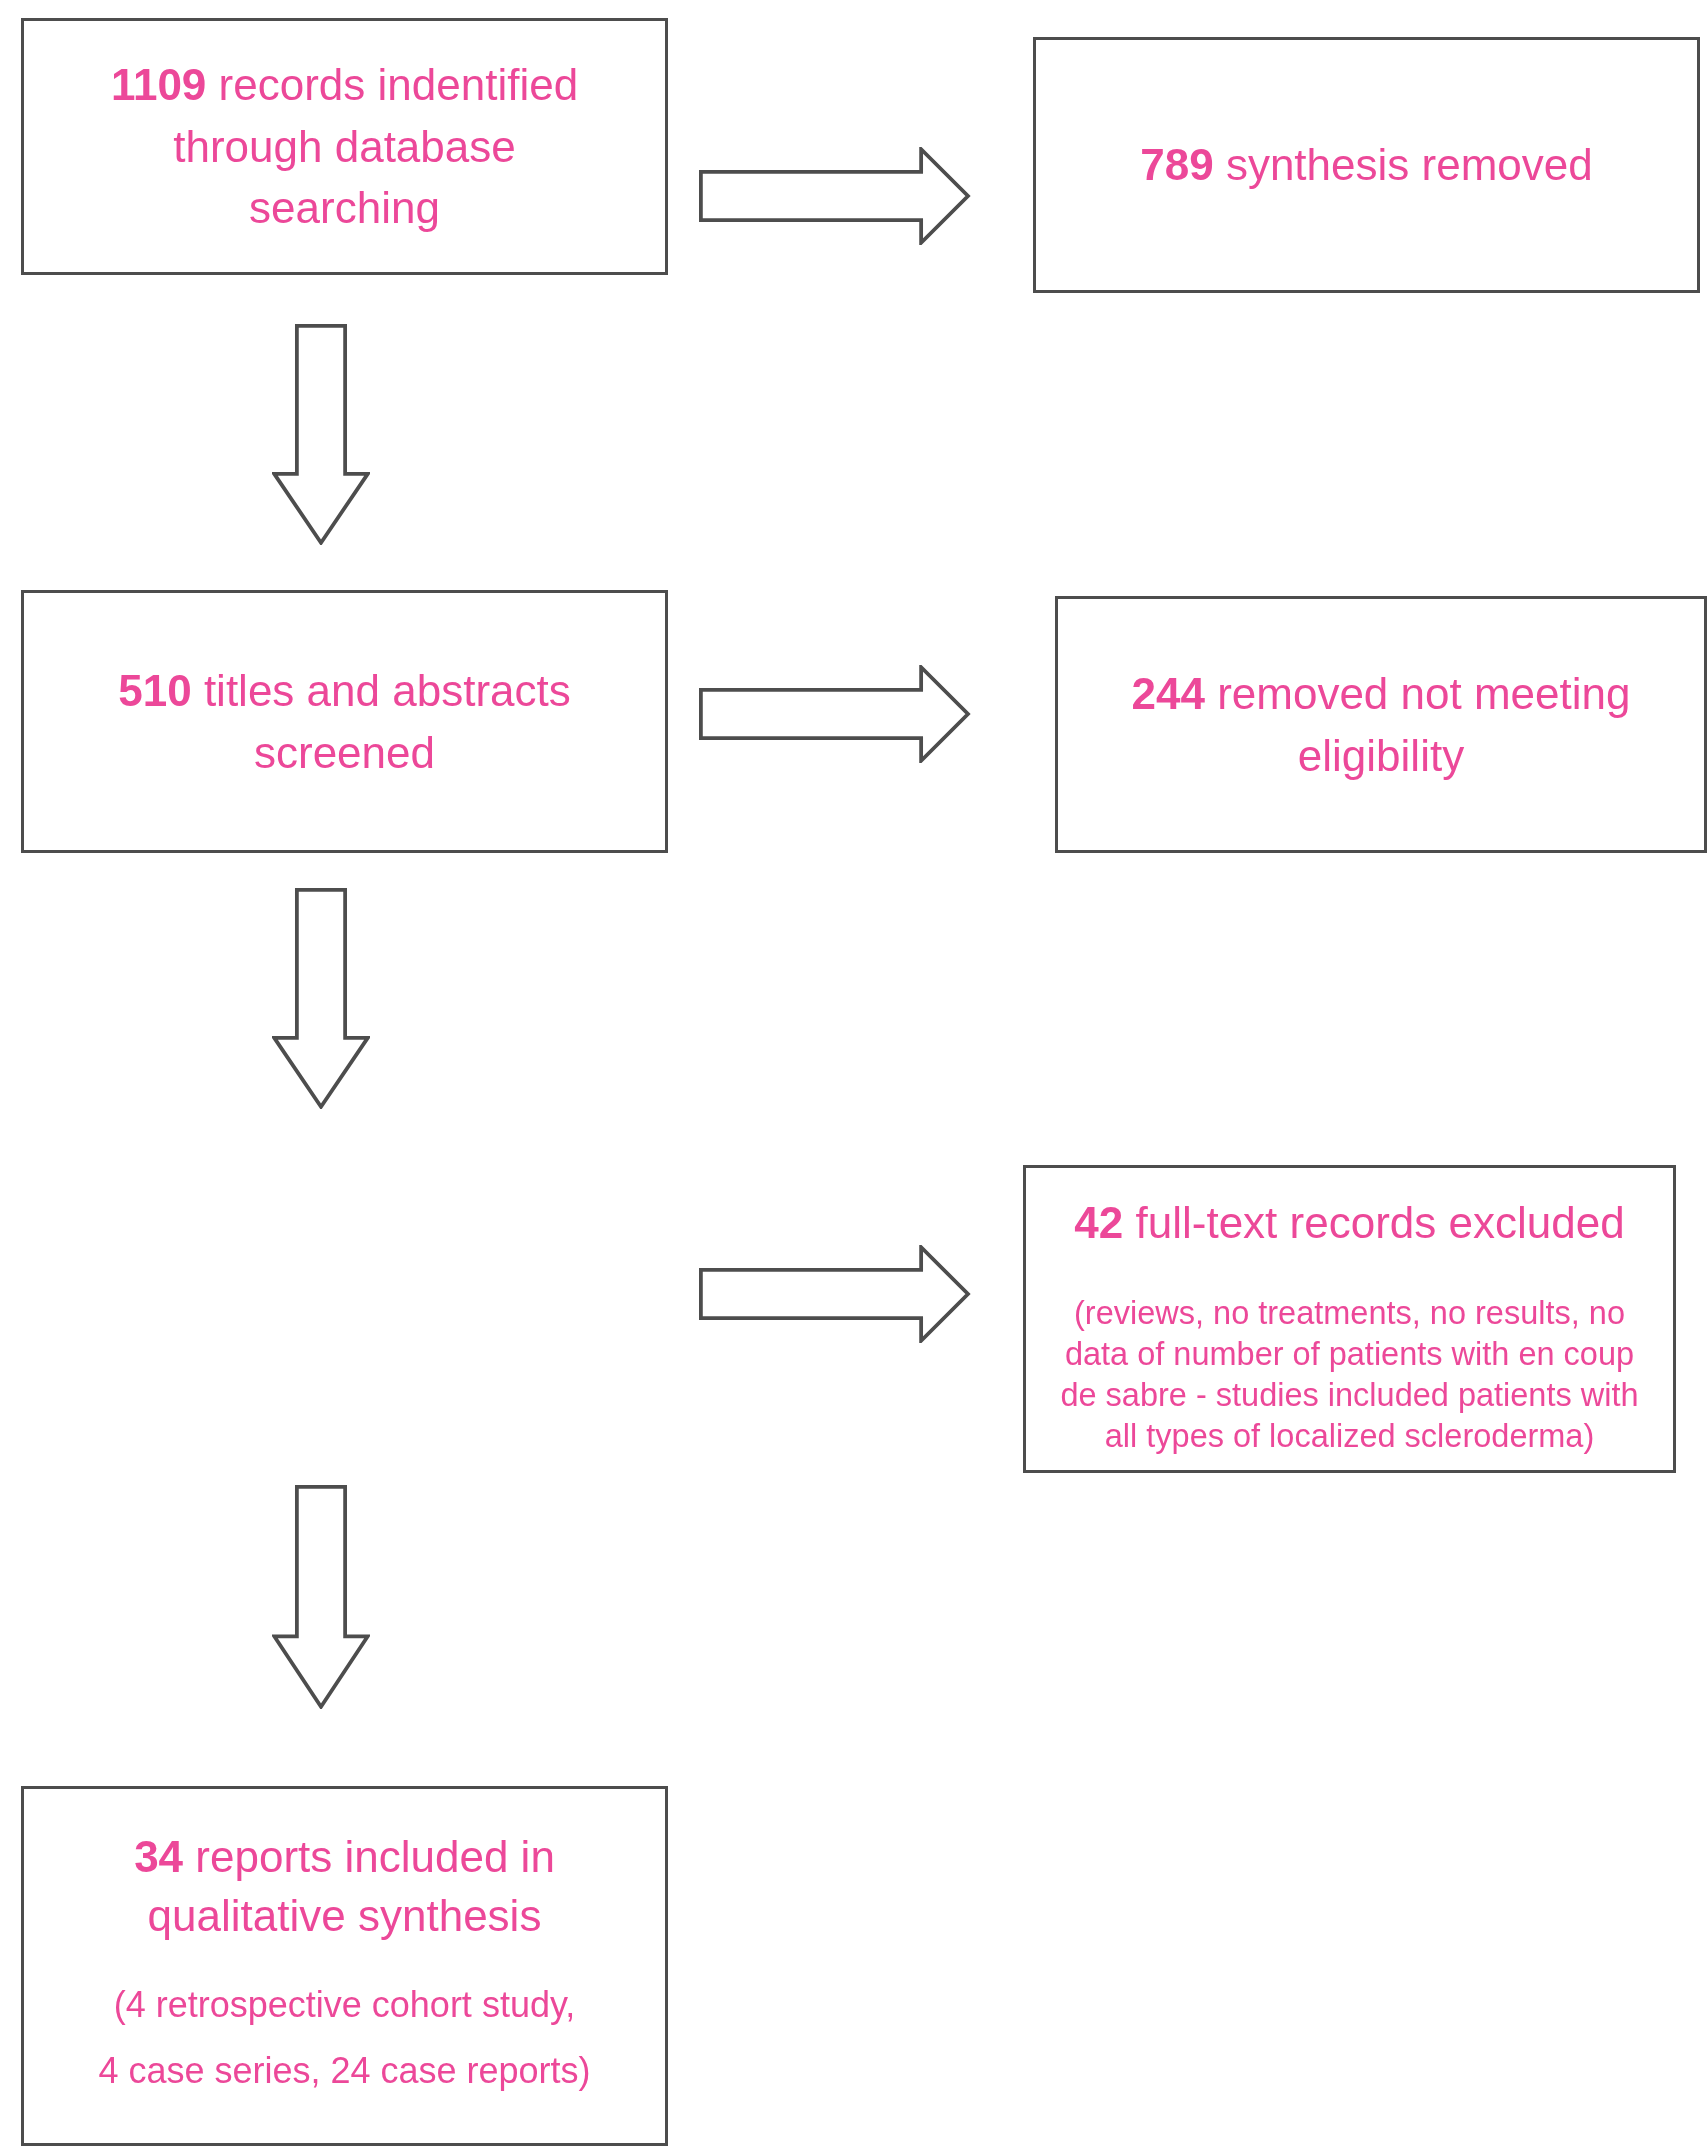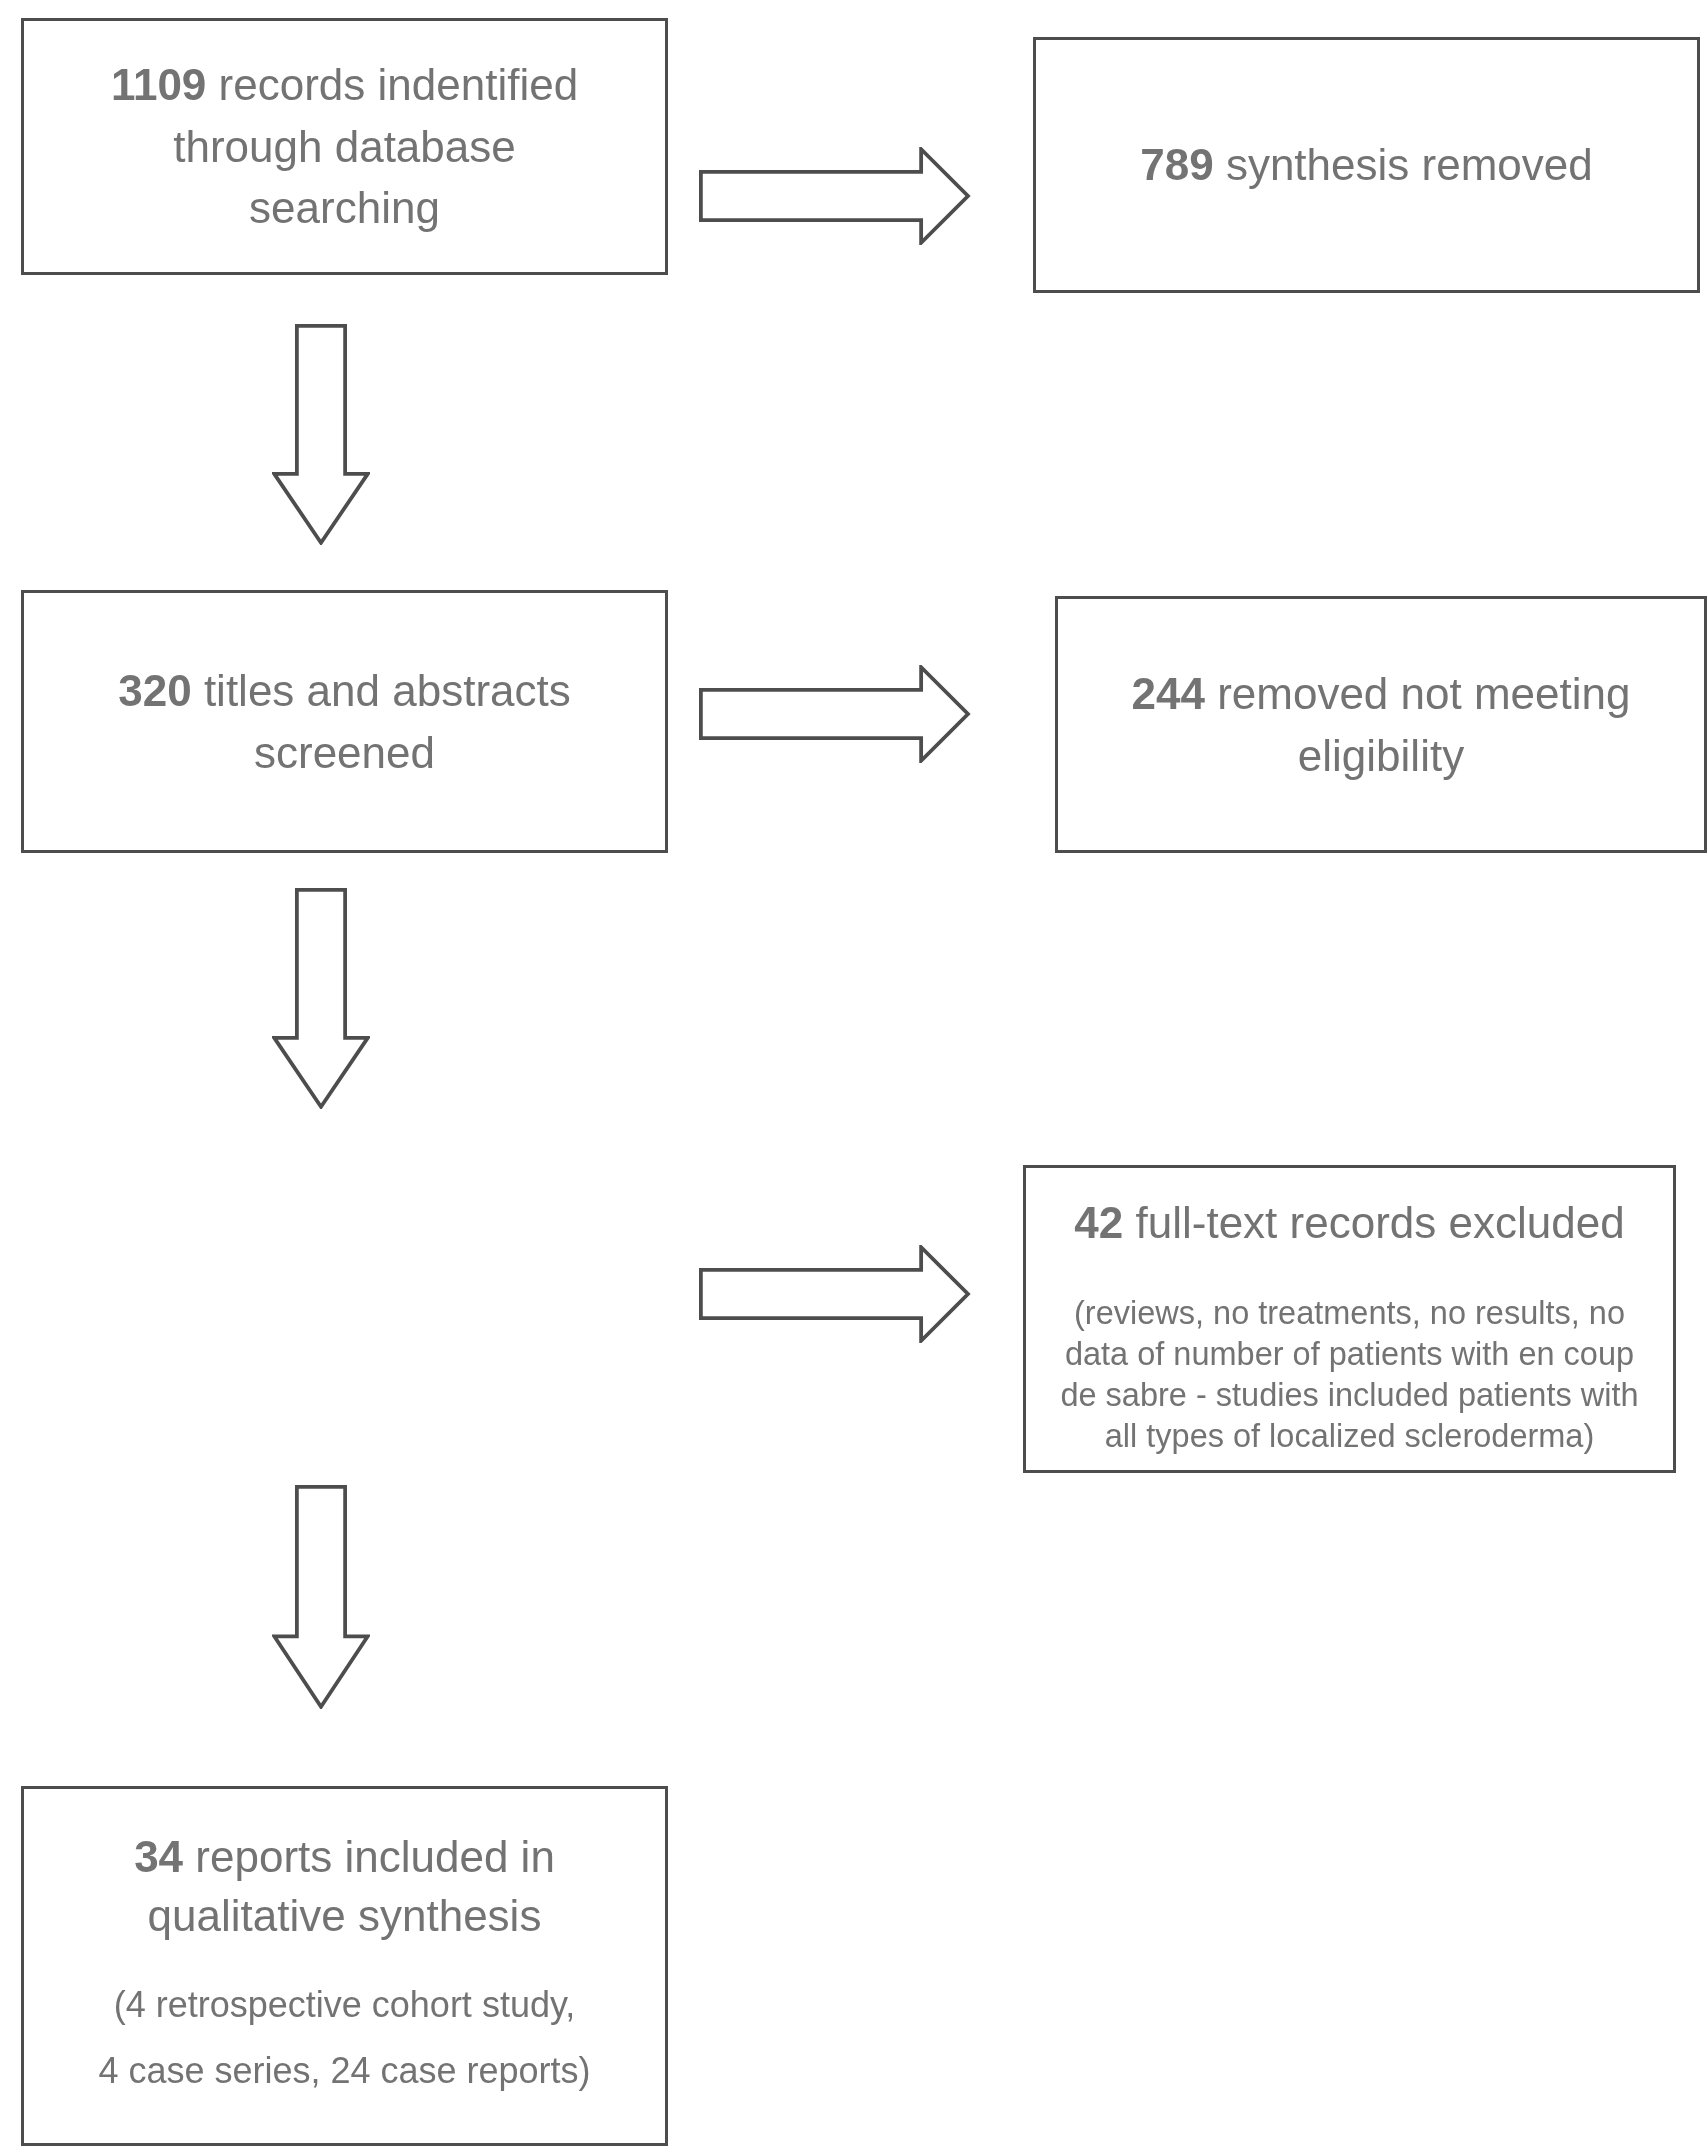--- a/index.html
+++ b/index.html
@@ -6,21 +6,21 @@
     margin: 0;
     padding: 0;
     background: #ffffff;
   }
   .canvas {
     position: relative;
     width: 1708px;
     height: 2151px;
     background: #ffffff;
     font-family: "Liberation Sans", "DejaVu Sans", sans-serif;
-    color: #737373;
+    color: #ec4899;
   }
   .box {
     position: absolute;
     box-sizing: border-box;
     border: 3.8px solid #4d4d4d;
     background: #ffffff;
     display: flex;
     flex-direction: column;
     align-items: center;
     justify-content: center;
@@ -102,21 +102,21 @@
     <p class="box-text"><b>789</b><span> synthesis removed</span></p>
   </div>
 
   <span class="arrow" id="arrow-down-1">
     <svg viewBox="0 0 130 292" preserveAspectRatio="none" aria-hidden="true">
       <polygon points="33,2.5 97,2.5 97,198 127,198 65,289 3,198 33,198"></polygon>
     </svg>
   </span>
 
   <div class="box" id="box-screening">
-    <p class="box-text"><b>320</b><span> titles and abstracts screened</span></p>
+    <p class="box-text"><b>510</b><span> titles and abstracts screened</span></p>
   </div>
 
   <span class="arrow" id="arrow-right-2">
     <svg viewBox="0 0 360 130" preserveAspectRatio="none" aria-hidden="true">
       <polygon points="2.5,33 294,33 294,3 356,65 294,127 294,97 2.5,97"></polygon>
     </svg>
   </span>
 
   <div class="box" id="box-not-eligible">
     <p class="box-text"><b>244</b><span> removed not meeting eligibility</span></p>

